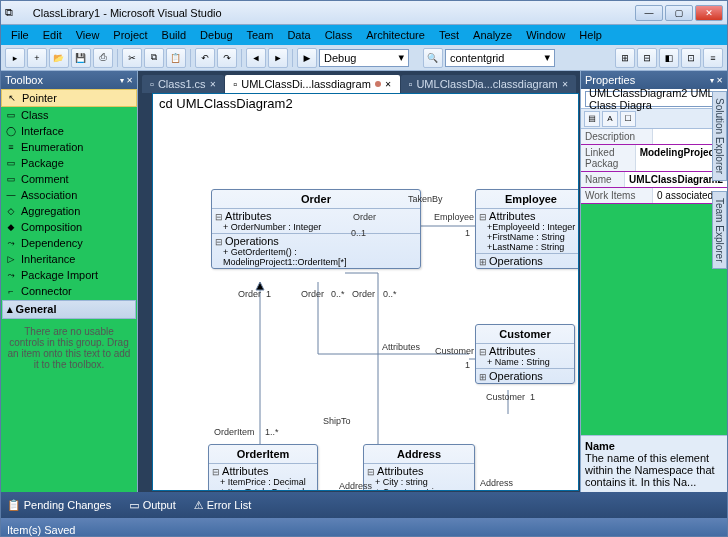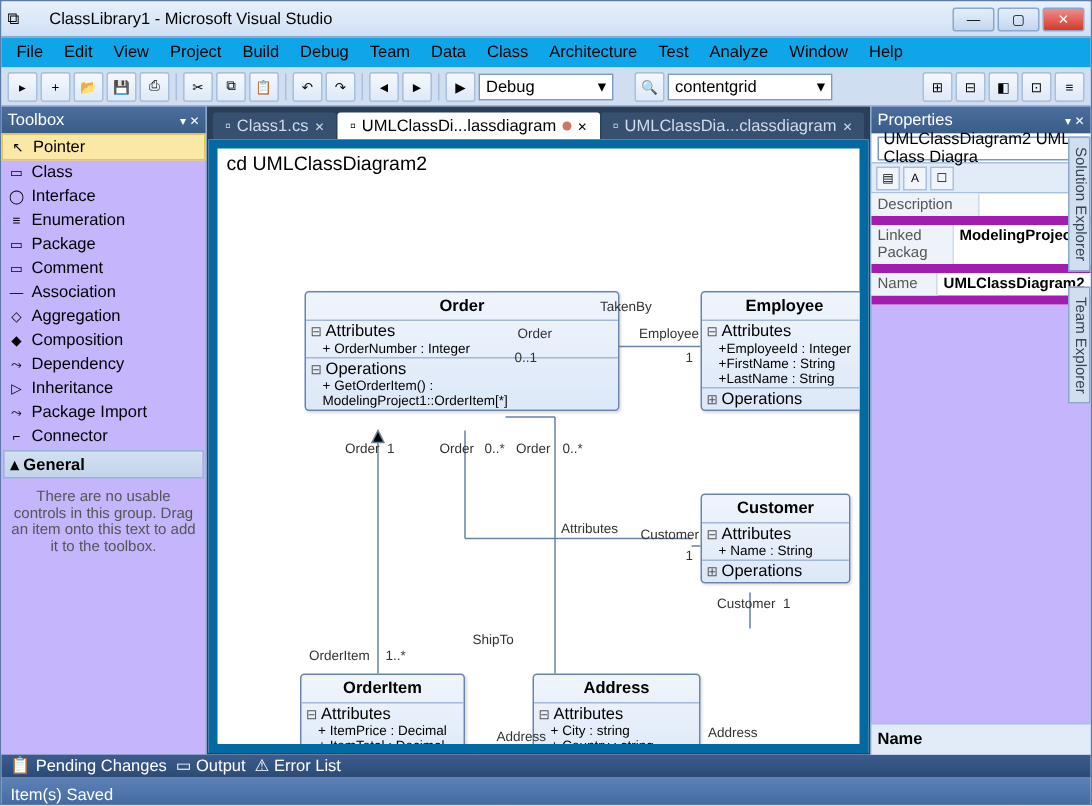--- a/index.html
+++ b/index.html
@@ -10,56 +10,56 @@
 .winbtns{display:flex;gap:2px}
 .winbtn{width:28px;height:16px;background:linear-gradient(#e3eefc,#c4d7ef);border:1px solid #8aa8cb;border-radius:2px;display:flex;align-items:center;justify-content:center;font-size:9px}
 .winbtn.close{background:linear-gradient(#f08b8b,#d43b27);color:#fff}
 .menubar{background:#0ea5e9;height:20px;display:flex;align-items:center;padding:0 4px;gap:2px}
 .menubar span{padding:2px 6px;cursor:default}
 .toolbar{background:#cfdff1;height:26px;display:flex;align-items:center;padding:0 4px;border-bottom:1px solid #9ab5d6;gap:2px}
 .tbtn{width:20px;height:20px;background:linear-gradient(#f5f9fe,#dde9f7);border:1px solid #a8bfdd;border-radius:2px;display:flex;align-items:center;justify-content:center;font-size:9px}
 .tsel{height:18px;background:#fff;border:1px solid #7c9bc4;padding:0 4px;display:flex;align-items:center;gap:4px;font-size:11px}
 .sep{width:1px;height:18px;background:#a8bfdd;margin:0 2px}
 .client{flex:1;display:flex;min-height:0}
-.panel{display:flex;flex-direction:column;background:#c4b5fd}
+.panel{display:flex;flex-direction:column;background:#22c55e}
 .panel.left{width:137px;border-right:1px solid #8aa8cb}
 .panel.right{width:147px;border-left:1px solid #8aa8cb}
 .panel-head{background:linear-gradient(#4b6e9c,#395c89);color:#fff;height:18px;display:flex;align-items:center;padding:0 4px;font-weight:400}
 .panel-head .x{margin-left:auto;font-size:8px}
 .cat{background:linear-gradient(#d3e0f1,#c2d4ea);border:1px solid #9ab5d6;padding:2px 4px;font-weight:bold;margin:1px}
 .toolitem{display:flex;align-items:center;padding:2px 4px;gap:4px}
 .toolitem.sel{background:#fbe7a6;border:1px solid #e2c660}
 .ticon{width:12px;height:12px;display:inline-flex;align-items:center;justify-content:center;font-size:9px}
 .text-general{padding:6px;color:#555;text-align:center;font-size:10px}
 .center{flex:1;display:flex;flex-direction:column;background:#2a3f5a;min-width:0}
 .tabs{display:flex;height:22px;align-items:end;padding-left:4px;gap:1px;overflow:hidden}
 .tab{background:#38506f;color:#d0dcec;padding:3px 8px;border-radius:2px 2px 0 0;display:flex;align-items:center;gap:4px;white-space:nowrap;font-size:10px}
 .tab.active{background:#fff;color:#000}
 .tab .dot{width:6px;height:6px;border-radius:50%;background:#c76}
 .tab .close{font-size:8px}
-.canvas{flex:1;background:#fff;position:relative;overflow:hidden;border:6px solid #0369a1;margin:0 1px 1px 1px}
+.canvas{flex:1;background:#fff;position:relative;overflow:hidden;border:1px solid #0369a1;margin:0 1px 1px 14px}
 .canvas-title{position:absolute;top:2px;left:6px;font-size:13px;color:#000}
 .umlclass{position:absolute;background:linear-gradient(#f0f5fc,#dce8f8);border:1px solid #6885ad;border-radius:3px;box-shadow:1px 1px 2px rgba(0,0,0,.15)}
 .umlclass .name{text-align:center;font-weight:bold;padding:3px;border-bottom:1px solid #a3b8d4}
 .umlclass .sect{padding:1px 3px;font-size:9px;border-bottom:1px solid #a3b8d4}
 .umlclass .sect:last-child{border-bottom:none}
 .umlclass .sect-h{color:#555;font-size:9px}
 .umlclass .attr{padding-left:8px;font-size:9px}
 .assoc{position:absolute;font-size:9px;color:#333}
 svg.edges{position:absolute;top:0;left:0;width:100%;height:100%;pointer-events:none}
 svg.edges line{stroke:#6a82a3;stroke-width:1}
 .prop-tb{background:#e2ecf8;height:20px;display:flex;align-items:center;padding:0 3px;gap:2px;border-bottom:1px solid #a8bfdd}
 .prop-tb .pb{width:16px;height:16px;border:1px solid #a8bfdd;background:#f0f5fc;font-size:8px;display:flex;align-items:center;justify-content:center}
-.prop-row{display:flex;border-bottom:6px solid #a21caf;background:#fff}
+.prop-row{display:flex;border-bottom:1px solid #a21caf;background:#fff}
 .prop-row .k{width:72px;padding:2px 4px;color:#555;background:#eef3fa;border-right:1px solid #d0dbe9;font-size:10px}
 .prop-row .v{flex:1;padding:2px 4px;font-size:10px}
 .prop-row .v.b{font-weight:bold}
 .prop-help{margin-top:auto;background:#e2ecf8;border-top:1px solid #a8bfdd;padding:4px;font-size:10px}
 .prop-help .h{font-weight:bold}
-.statusstrip{background:linear-gradient(#3b5d8e,#2c4a75);height:15px;display:flex;align-items:center;color:#fff;padding:0 6px;gap:6px;font-size:10px}
+.statusstrip{background:linear-gradient(#3b5d8e,#2c4a75);height:26px;display:flex;align-items:center;color:#fff;padding:0 6px;gap:18px;font-size:10px}
 .statusbar{background:linear-gradient(#5f82b6,#436ca3);height:18px;display:flex;align-items:flex-end;color:#fff;padding:0 6px;font-size:10px}
 .vtab{position:absolute;right:0;background:#d1deef;border:1px solid #8aa8cb;writing-mode:vertical-rl;padding:6px 1px;font-size:10px;color:#345}
 .combo{position:absolute;top:2px;left:4px;background:#fff;border:1px solid #7c9bc4;height:16px;width:140px;display:flex;align-items:center;padding:0 3px;font-size:10px}
 </style>
 </head>
 <body>
 
 <div class="win">
  <div class="titlebar">
   <span>⧉</span>
@@ -314,23 +314,28 @@
             <div class="v"></div>
           </div>
           <div class="prop-row">
             <div class="k">Linked Packag</div>
             <div class="v b">ModelingProject1</div>
           </div>
           <div class="prop-row">
             <div class="k">Name</div>
             <div class="v b">UMLClassDiagram2</div>
           </div>
+          <div class="prop-row">
+            <div class="k">Work Items</div>
+            <div class="v">0 associated</div>
+          </div>
         </div>
    <div class="prop-help">
     <div class="h">Name</div>
+    <div>The name of this element within the Namespace that contains it. In this Na...</div>
    </div>
    <div class="vtab" style="top:20px">Solution Explorer</div>
    <div class="vtab" style="top:120px">Team Explorer</div>
   </div>
  </div>
 
  <div class="statusstrip">
   <span>📋 <span>Pending Changes</span></span>
   <span>▭ <span>Output</span></span>
   <span>⚠ <span>Error List</span></span>

